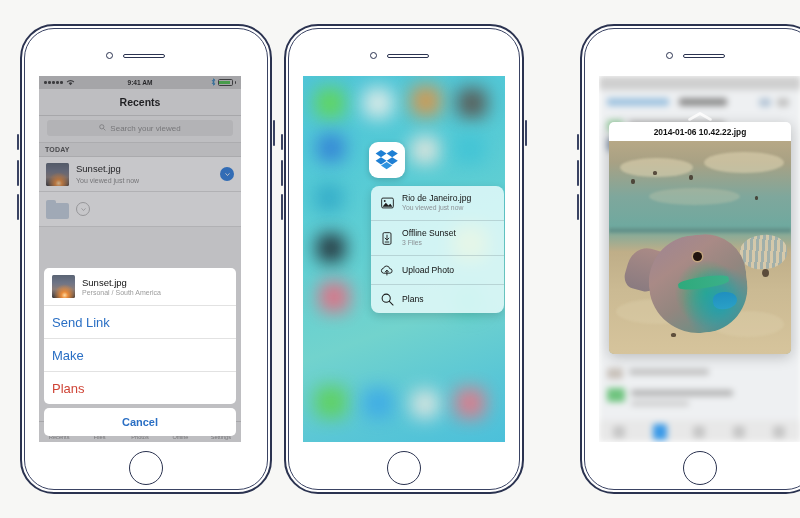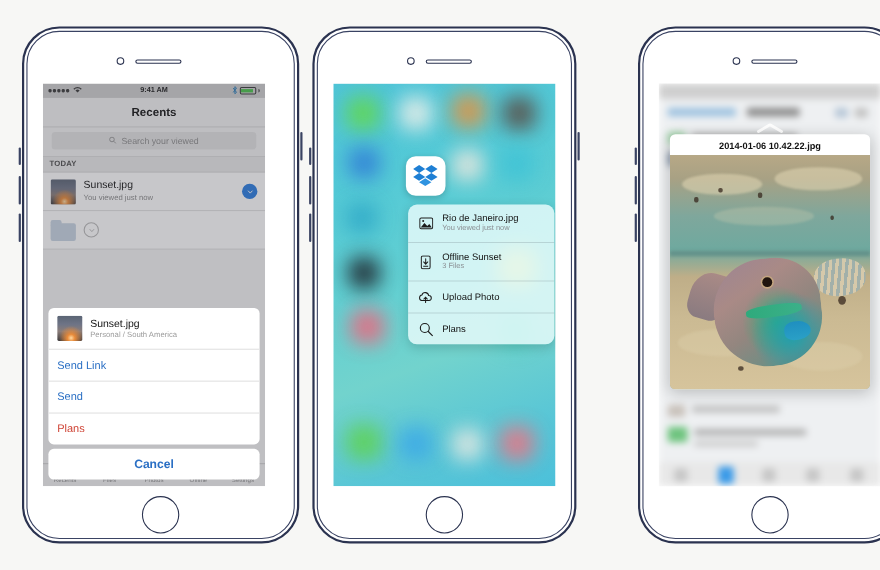--- a/index.html
+++ b/index.html
@@ -103,21 +103,21 @@
     border-top:.8px solid #d2d2d2;display:flex;align-items:flex-end;
   }
   .tabbar .tab{flex:1;text-align:center;font-size:5.6px;color:#8d8d8d;padding-bottom:2px;}
 
   .sheet-wrap{position:absolute;left:5px;right:5px;bottom:6px;z-index:10;}
   .sheet{background:#fff;border-radius:5px;overflow:hidden;}
   .sheet-head{display:flex;align-items:center;gap:7px;padding:7px 8px;border-bottom:.7px solid #e2e2e2;}
   .sheet-head .ht{font-size:9.5px;color:#111;line-height:1.2;}
   .sheet-head .hs{font-size:7px;color:#9b9b9b;margin-top:1px;}
   .sheet-item{
-    padding:8.5px 8px;font-size:10px;color:#2a6fc4;
+    padding:8.5px 8px;font-size:13px;color:#2a6fc4;
     border-bottom:.7px solid #e2e2e2;
   }
   .sheet-item.last{border-bottom:none;}
   .sheet-item.danger{color:#cf4436;}
   .sheet-cancel{
     margin-top:4px;background:#fff;border-radius:5px;
     text-align:center;padding:8px 0;font-size:11px;font-weight:bold;color:#2a6fc4;
   }
 
   
@@ -278,21 +278,21 @@
         <div class="sheet-wrap">
           <div class="sheet">
             <div class="sheet-head">
               <div class="thumb sunset"></div>
               <div>
                 <div class="ht">Sunset.jpg</div>
                 <div class="hs">Personal / South America</div>
               </div>
             </div>
             <div class="sheet-item">Send Link</div>
-            <div class="sheet-item">Send</div>
+            <div class="sheet-item">Make</div>
             <div class="sheet-item danger last">Plans</div>
           </div>
           <div class="sheet-cancel">Cancel</div>
         </div>
 
       </div>
     </div>
   </div>
 
   <div class="phone p2">

